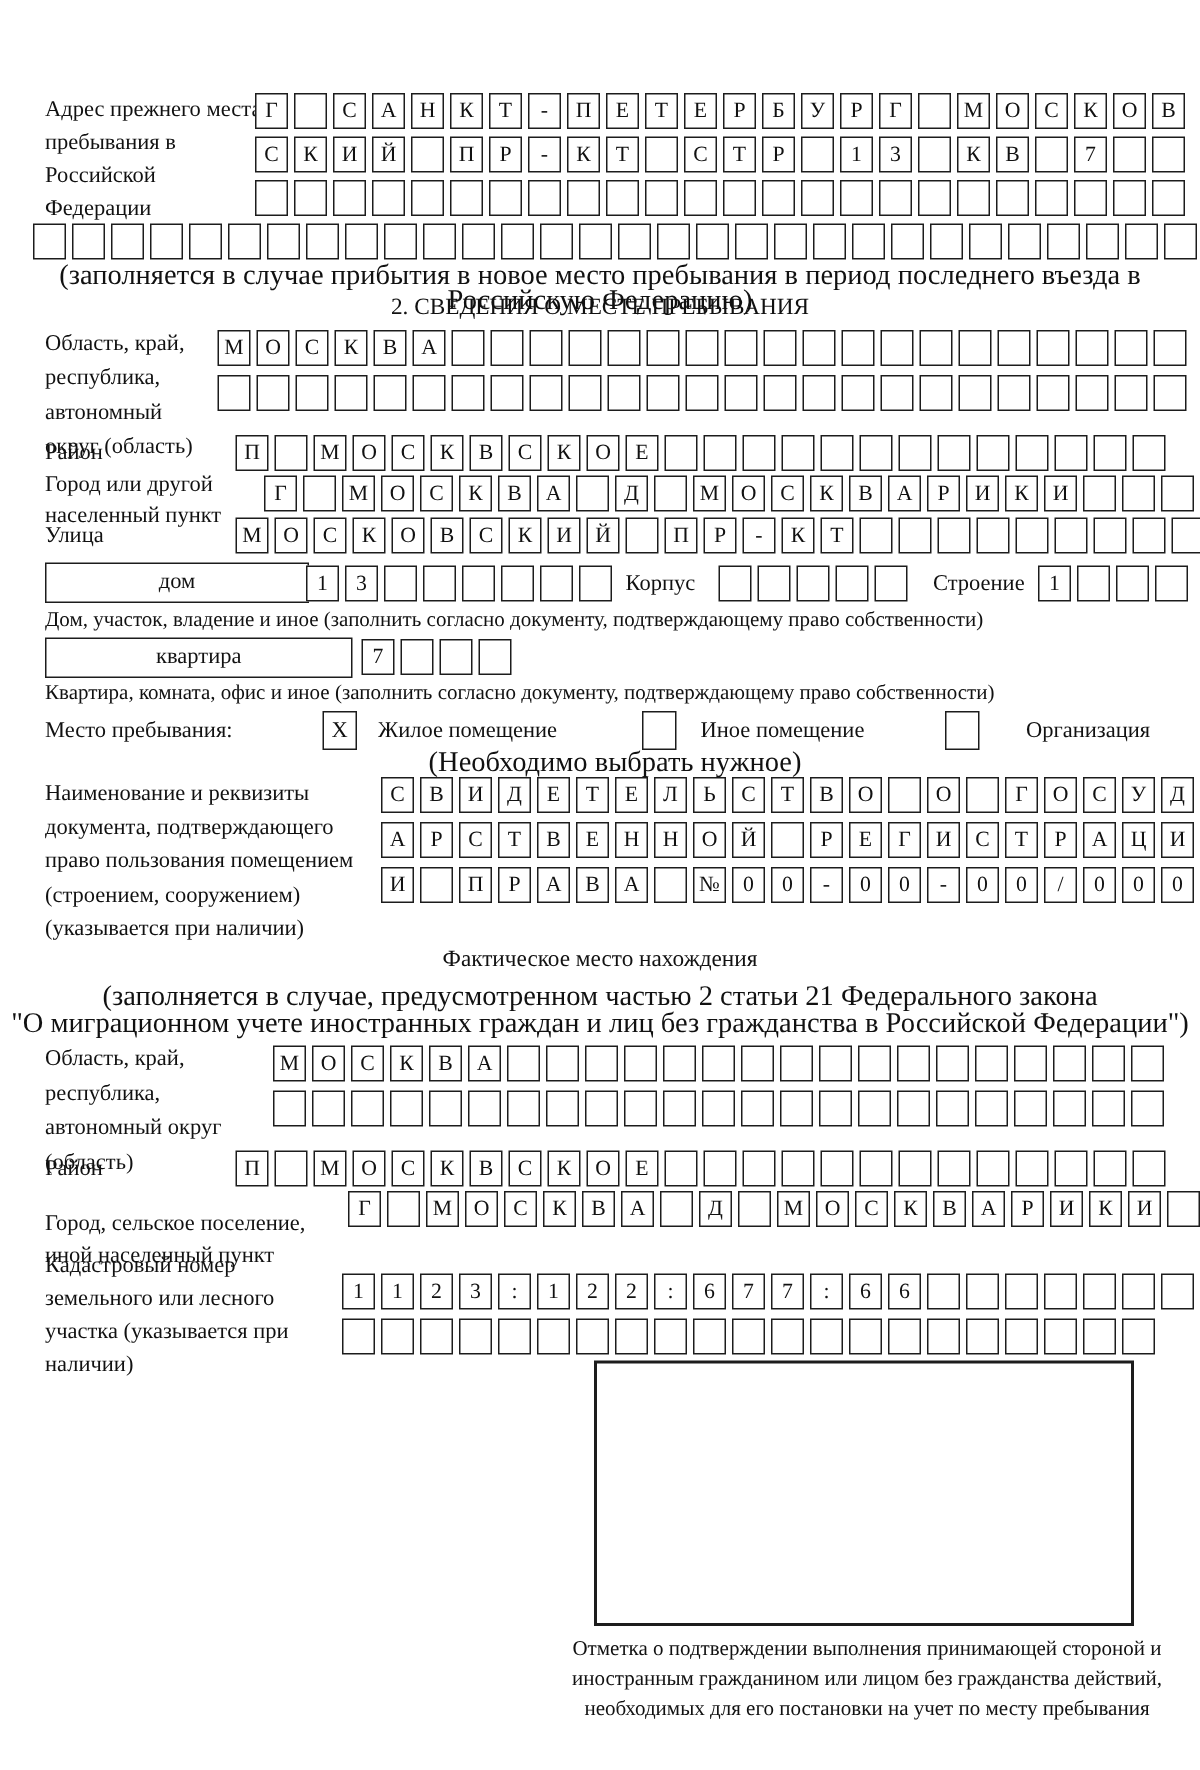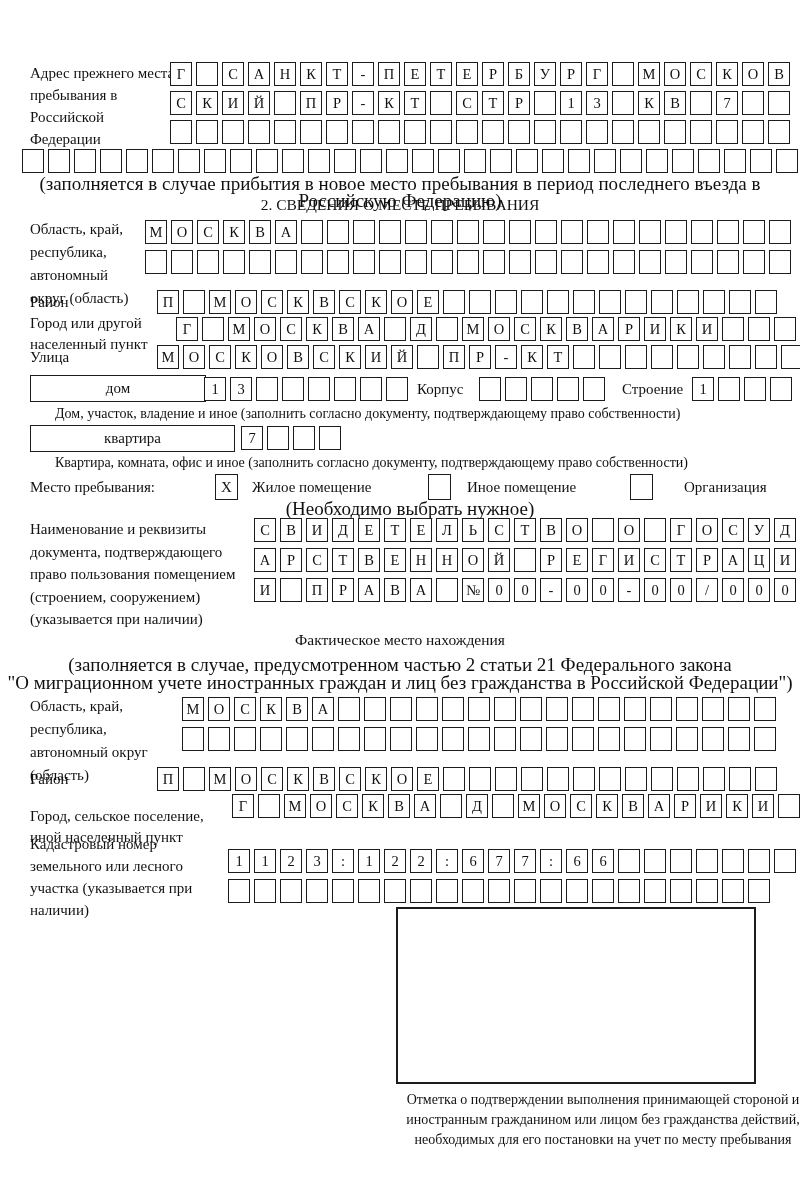--- a/index.html
+++ b/index.html
@@ -3,21 +3,21 @@
 <meta charset="utf-8">
 <style>
   html,body{margin:0;padding:0;background:#ffffff;}
   .page{
     position:relative;width:800px;height:1180px;background:#fff;
     font-family:"Liberation Serif","DejaVu Serif",serif;color:#111;
     overflow:hidden;
   }
   .abs{position:absolute;}
   .lbl{font-size:15px;line-height:22px;}
-  .cap{font-size:14px;line-height:17px;margin-left:25px;}
+  .cap{font-size:14px;line-height:17px;}
   .capsm{font-size:19px;line-height:17px;}
   .ttl{font-size:15.5px;font-weight:normal;}
   .center{text-align:center;}
   .cellrow{position:absolute;display:flex;gap:4px;}
   .cell{
     box-sizing:border-box;flex:0 0 22px;width:22px;height:24px;
     border:1.6px solid #1c1c1c;display:flex;align-items:center;justify-content:center;
     font-size:14.5px;background:#fff;
   }
   .widebox{

